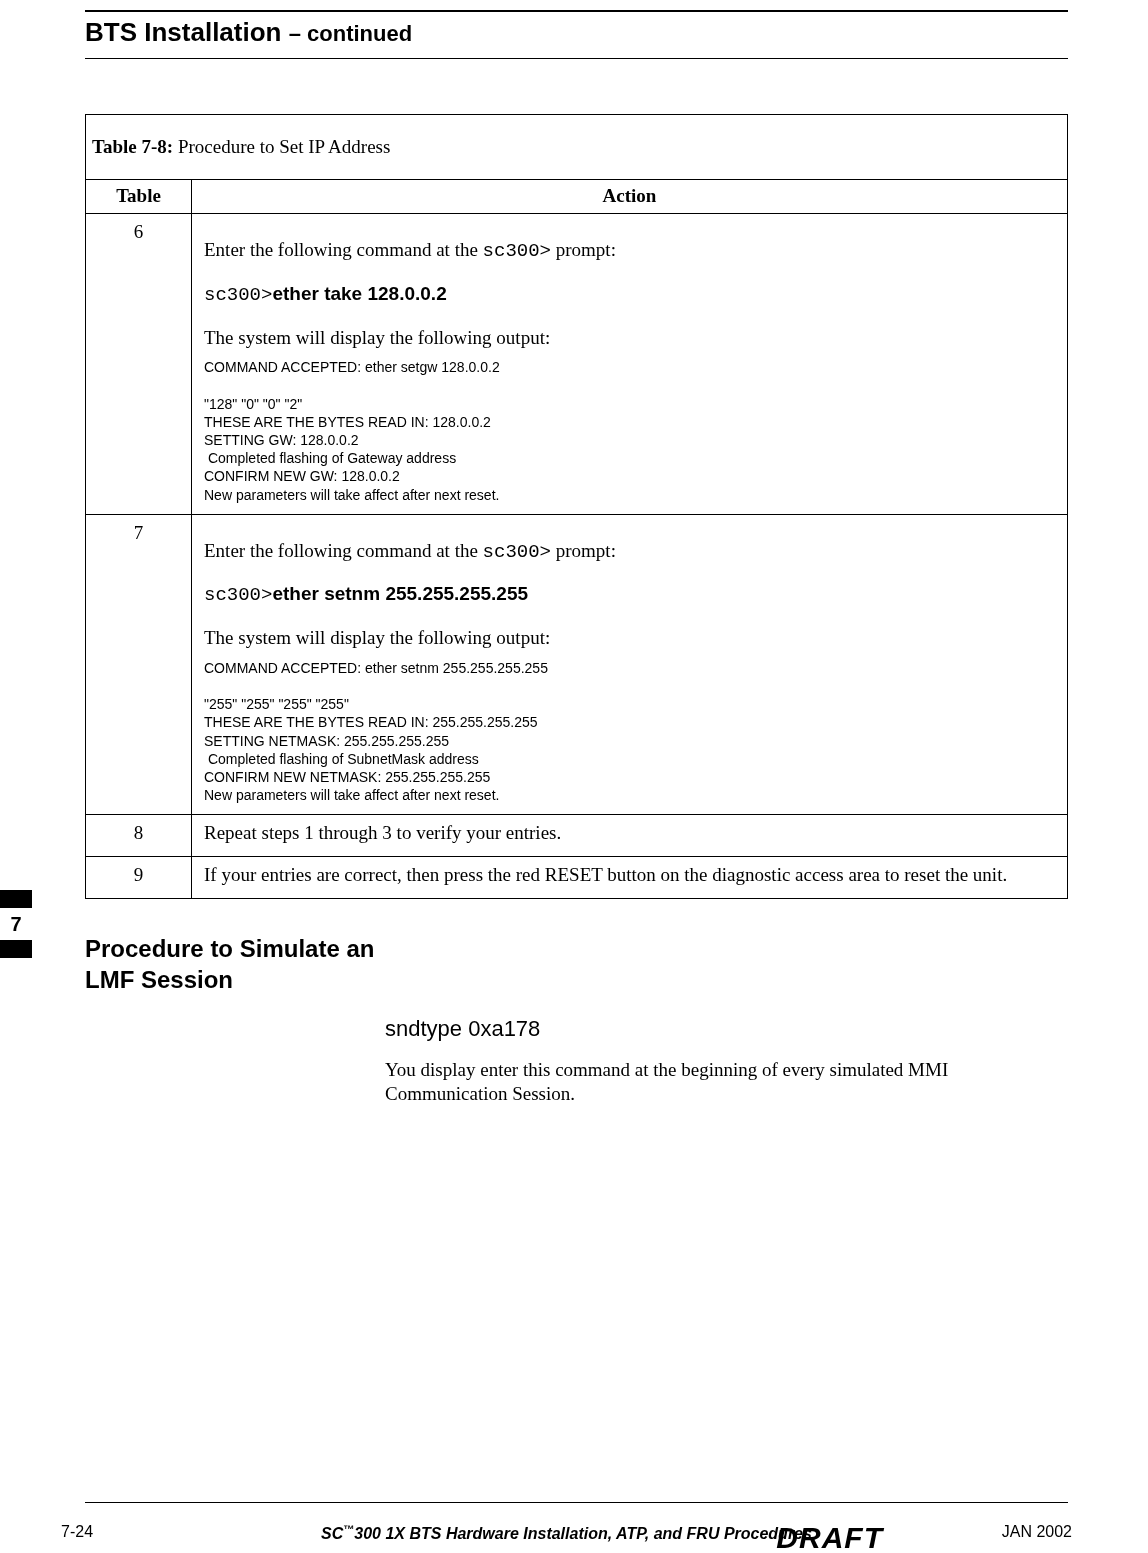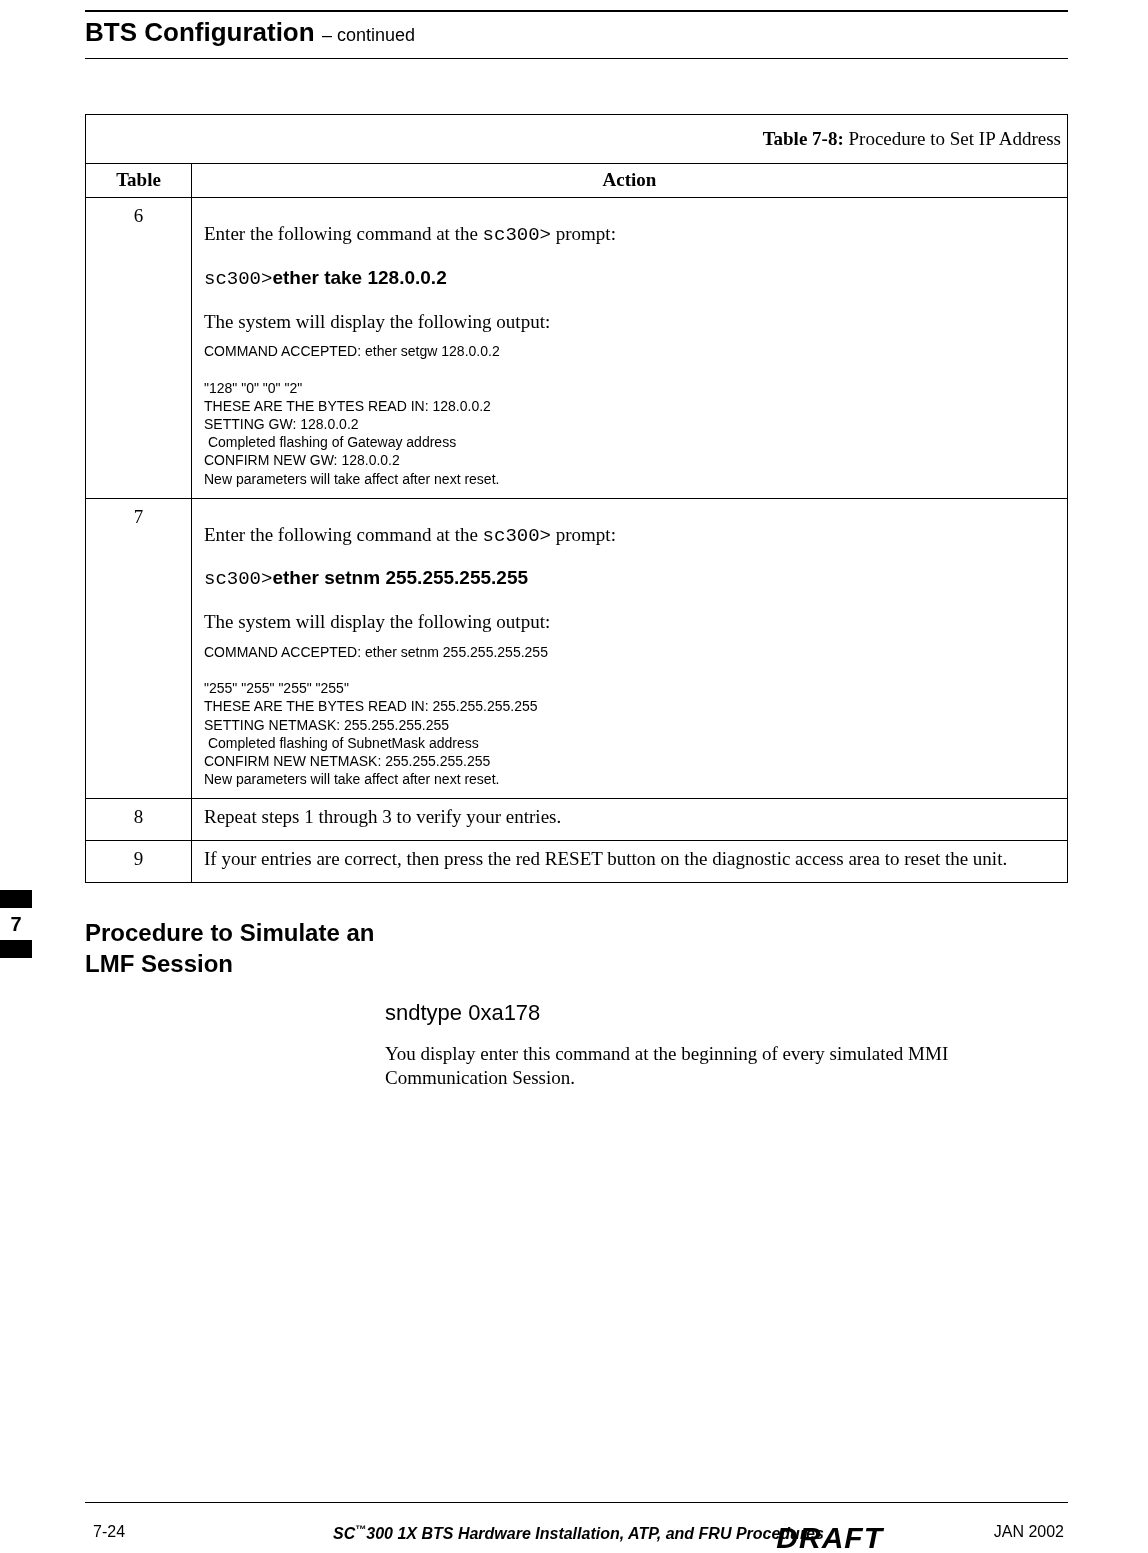--- a/index.html
+++ b/index.html
@@ -14,29 +14,29 @@
   .page {
     width: 1148px;
     min-height: 1553px;
     box-sizing: border-box;
     padding: 0 80px 0 30px;
     position: relative;
   }
   .header-rule-top   { border-top: 2px solid #000; margin: 10px 0 0 55px; }
   .page-title        { font-family: Helvetica, Arial, sans-serif; font-size: 26px;
                        font-weight: bold; margin: 4px 0 2px 55px; }
-  .page-title .sub   { font-weight: normal; font-size: 18px; }
+  .page-title .sub   { font-weight: bold; font-size: 22px; }
   .header-rule-bot   { border-top: 1.5px solid #000; margin: 8px 0 55px 55px; }
 
   .content { margin-left: 55px; }
 
   table.proc { width: 100%; border-collapse: collapse; }
   table.proc th, table.proc td { border: 1px solid #000; vertical-align: top; }
   table.proc th { font-weight: bold; text-align: center; padding: 4px 6px; }
-  table.proc .caption-cell { text-align: right; padding: 12px 6px; font-weight: normal; }
+  table.proc .caption-cell { text-align: left; padding: 20px 6px; font-weight: normal; }
   table.proc .caption-cell b { font-weight: bold; }
   table.proc col.step   { width: 106px; }
   table.proc td.step    { text-align: center; padding: 6px 4px; }
   table.proc td.body    { padding: 6px 10px 10px 12px; }
   .mono               { font-family: Liberation Sans, sans-serif; font-size: 14px; white-space: pre; }
   .mono-inline        { font-family: "Courier New", Courier, monospace; }
   .bold-sans          { font-family: Helvetica, Arial, sans-serif; font-weight: bold; }
   .para               { margin: 18px 0 8px 0; }
 
   .side-tab {
@@ -57,29 +57,29 @@
     max-width: 320px;
   }
 
   .body-col { margin-left: 300px; max-width: 640px; }
   .body-col p { margin: 0 0 14px 0; }
   .cmd-line  { font-family: Helvetica, Arial, sans-serif; font-weight: normal; font-size: 22px;
                margin: 0 0 14px 0; }
 
   .footer-rule { border-top: 1.5px solid #000; margin: 0 0 4px 55px; }
   .footer {
-    margin-left: 63px;
+    margin-left: 31px;
     display: flex;
     align-items: flex-start;
     font-family: Helvetica, Arial, sans-serif;
     font-size: 16px;
     position: absolute;
     bottom: 18px;
     left: 30px;
-    right: 84px;
+    right: 76px;
   }
   .footer .pg   { width: 110px; }
   .footer .mid  { flex: 1; text-align: center; font-weight: bold; font-style: italic; }
   .footer .date { width: 110px; text-align: right; }
   .footer .tm   { font-size: 11px; vertical-align: super; font-style: normal; }
   .draft {
     position: absolute;
     right: 265px;
     bottom: 6px;
     font-family: Helvetica, Arial, sans-serif;
@@ -89,21 +89,21 @@
     letter-spacing: 1px;
   }
   .footer-rule-wrap { position: absolute; bottom: 56px; left: 30px; right: 80px; }
 </style>
 </head>
 <body>
 
 <div class="page">
   <div class="header-rule-top"></div>
   <div class="page-title">
-    <span>BTS Configuration</span>
+    <span>BTS Installation</span>
     <span class="sub">– continued</span>
   </div>
   <div class="header-rule-bot"></div>
 
   <div class="side-tab">
     <div class="blk"></div>
     <div class="num">7</div>
     <div class="blk"></div>
   </div>
 

